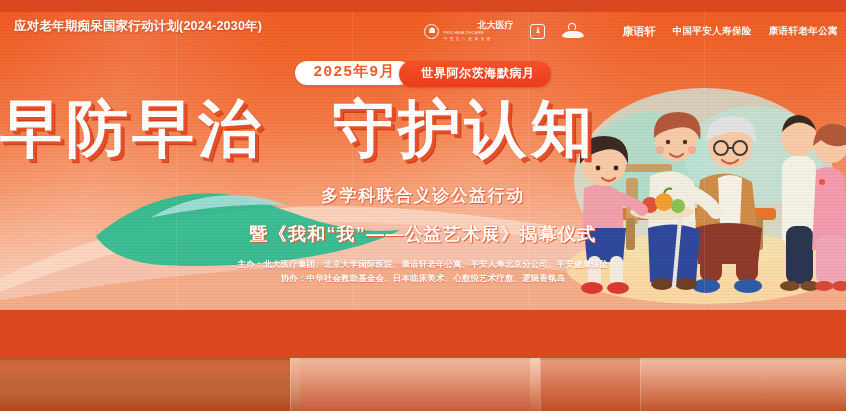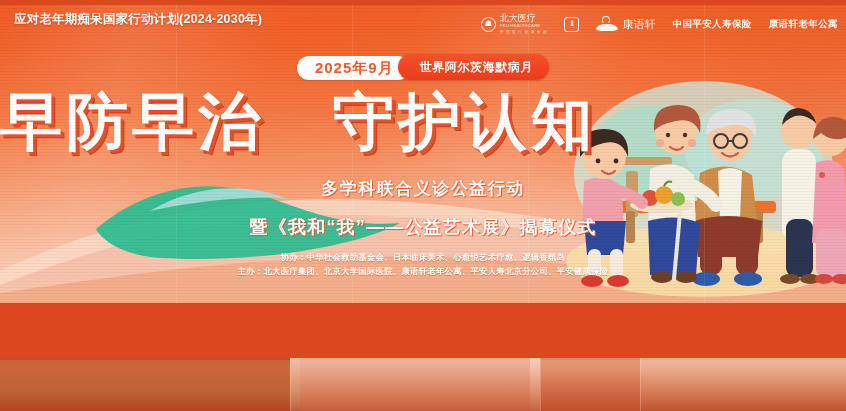--- a/index.html
+++ b/index.html
@@ -4,21 +4,21 @@
 <style>
   html,body{margin:0;padding:0;background:#111;}
   *{box-sizing:border-box;}
   .stage{
     position:relative;width:846px;height:411px;overflow:hidden;
     font-family:"Liberation Sans","DejaVu Sans",sans-serif;
     background:#d9481f;
   }
   
   .led{
-    position:absolute;left:0;top:5px;width:846px;height:298px;overflow:hidden;
+    position:absolute;left:0;top:12px;width:846px;height:298px;overflow:hidden;
     background:linear-gradient(178deg,#f05a22 0%,#f1632a 14%,#f47640 34%,#f79263 52%,#f9ab86 66%,#fbc1a4 78%,#fdd6c0 88%,#fde3d2 100%);
   }
   
   .sweep{position:absolute;top:-40%;height:190%;transform:rotate(17deg);pointer-events:none;}
   .sweep.a{left:-6%;width:34%;background:linear-gradient(90deg,rgba(255,255,255,0) 0%,rgba(255,255,255,.12) 50%,rgba(255,255,255,0) 100%);}
   .sweep.b{left:44%;width:26%;background:linear-gradient(90deg,rgba(255,255,255,0) 0%,rgba(255,255,255,.10) 50%,rgba(255,255,255,0) 100%);}
   .sweep.c{left:72%;width:40%;background:linear-gradient(90deg,rgba(255,160,90,0) 0%,rgba(231,92,38,.30) 50%,rgba(231,92,38,0) 100%);}
   
   .scan{
     position:absolute;inset:0;pointer-events:none;opacity:.30;
@@ -36,31 +36,31 @@
     text-shadow:0 1px 2px rgba(150,40,0,.45);
   }
   .logobar{position:absolute;right:8px;top:4px;height:30px;display:flex;align-items:center;gap:17px;}
   .logo{display:flex;align-items:center;gap:4px;opacity:.97;}
   .logo .mark{
     width:15px;height:15px;border-radius:50%;border:1.3px solid #fff;
     display:flex;align-items:center;justify-content:center;color:#fff;font-size:8px;line-height:1;
   }
   .logo .mark.sq{border-radius:3px;}
   .logo .wordmark{display:flex;flex-direction:column;gap:1px;}
-  .logo .wm1{color:#fff;font-weight:normal;font-size:9px;line-height:9px;white-space:nowrap;}
+  .logo .wm1{color:#fff;font-weight:bold;font-size:9px;line-height:9px;white-space:nowrap;margin-left:34px;}
   .logo .wm2{color:#fff;font-size:4.2px;line-height:4.6px;white-space:nowrap;opacity:.92;letter-spacing:.2px;}
   .logo .wm3{color:#fff;font-size:3.6px;line-height:4px;white-space:nowrap;opacity:.85;letter-spacing:.8px;}
   .logo.plain{color:#fff;font-weight:bold;font-size:9.5px;white-space:nowrap;letter-spacing:.4px;}
   .swoosh{position:relative;width:22px;height:16px;}
   .swoosh .dot{position:absolute;left:6px;top:0;width:8px;height:8px;border-radius:50%;border:1.4px solid #fff;border-bottom-color:transparent;}
   .swoosh .wave{position:absolute;left:0;bottom:1px;width:22px;height:7px;background:#fff;border-radius:50% 50% 45% 45%/80% 80% 30% 30%;}
 
   
   .pillrow{position:absolute;left:0;right:0;top:49px;display:flex;justify-content:center;align-items:center;}
-  .pill-wrap{display:flex;align-items:flex-end;}
+  .pill-wrap{display:flex;align-items:flex-start;font-family:Liberation Mono, monospace;}
   .pill-date{
     background:#ffffff;color:#ef5a29;font-weight:bold;font-size:15px;letter-spacing:1px;
     padding:4px 16px 4px 18px;border-radius:13px;line-height:16px;margin-right:-12px;z-index:1;
     box-shadow:0 1px 3px rgba(140,40,0,.25);
   }
   .pill-theme{
     background:linear-gradient(180deg,#f4512a 0%,#ea3c1b 100%);color:#fff;font-weight:bold;
     font-size:12px;letter-spacing:.6px;padding:5px 16px 5px 22px;border-radius:14px;line-height:16px;z-index:2;
     box-shadow:0 1px 3px rgba(120,30,0,.3);
   }
@@ -261,22 +261,22 @@
     <div class="headline">
       <span>早防早治</span>
       <span class="gap"></span>
       <span>守护认知</span>
     </div>
 
     <div class="sub sub1">多学科联合义诊公益行动</div>
     <div class="sub sub2">暨《我和“我”——公益艺术展》揭幕仪式</div>
 
     <div class="credits">
+      <div class="line">主办：北大医疗集团、北京大学国际医院、康语轩老年公寓、平安人寿北京分公司、平安健康保险</div>
       <div class="line">协办：中华社会救助基金会、日本临床美术、心愈悦艺术疗愈、逻辑香氛岛</div>
-      <div class="line">主办：北大医疗集团、北京大学国际医院、康语轩老年公寓、平安人寿北京分公司、平安健康保险</div>
     </div>
 
     <div class="scan"></div>
   </div>
 
   <div class="floor">
     <div class="edge"></div>
     <div class="glossL"></div>
     <div class="glossM"></div>
     <div class="glossR"></div>

